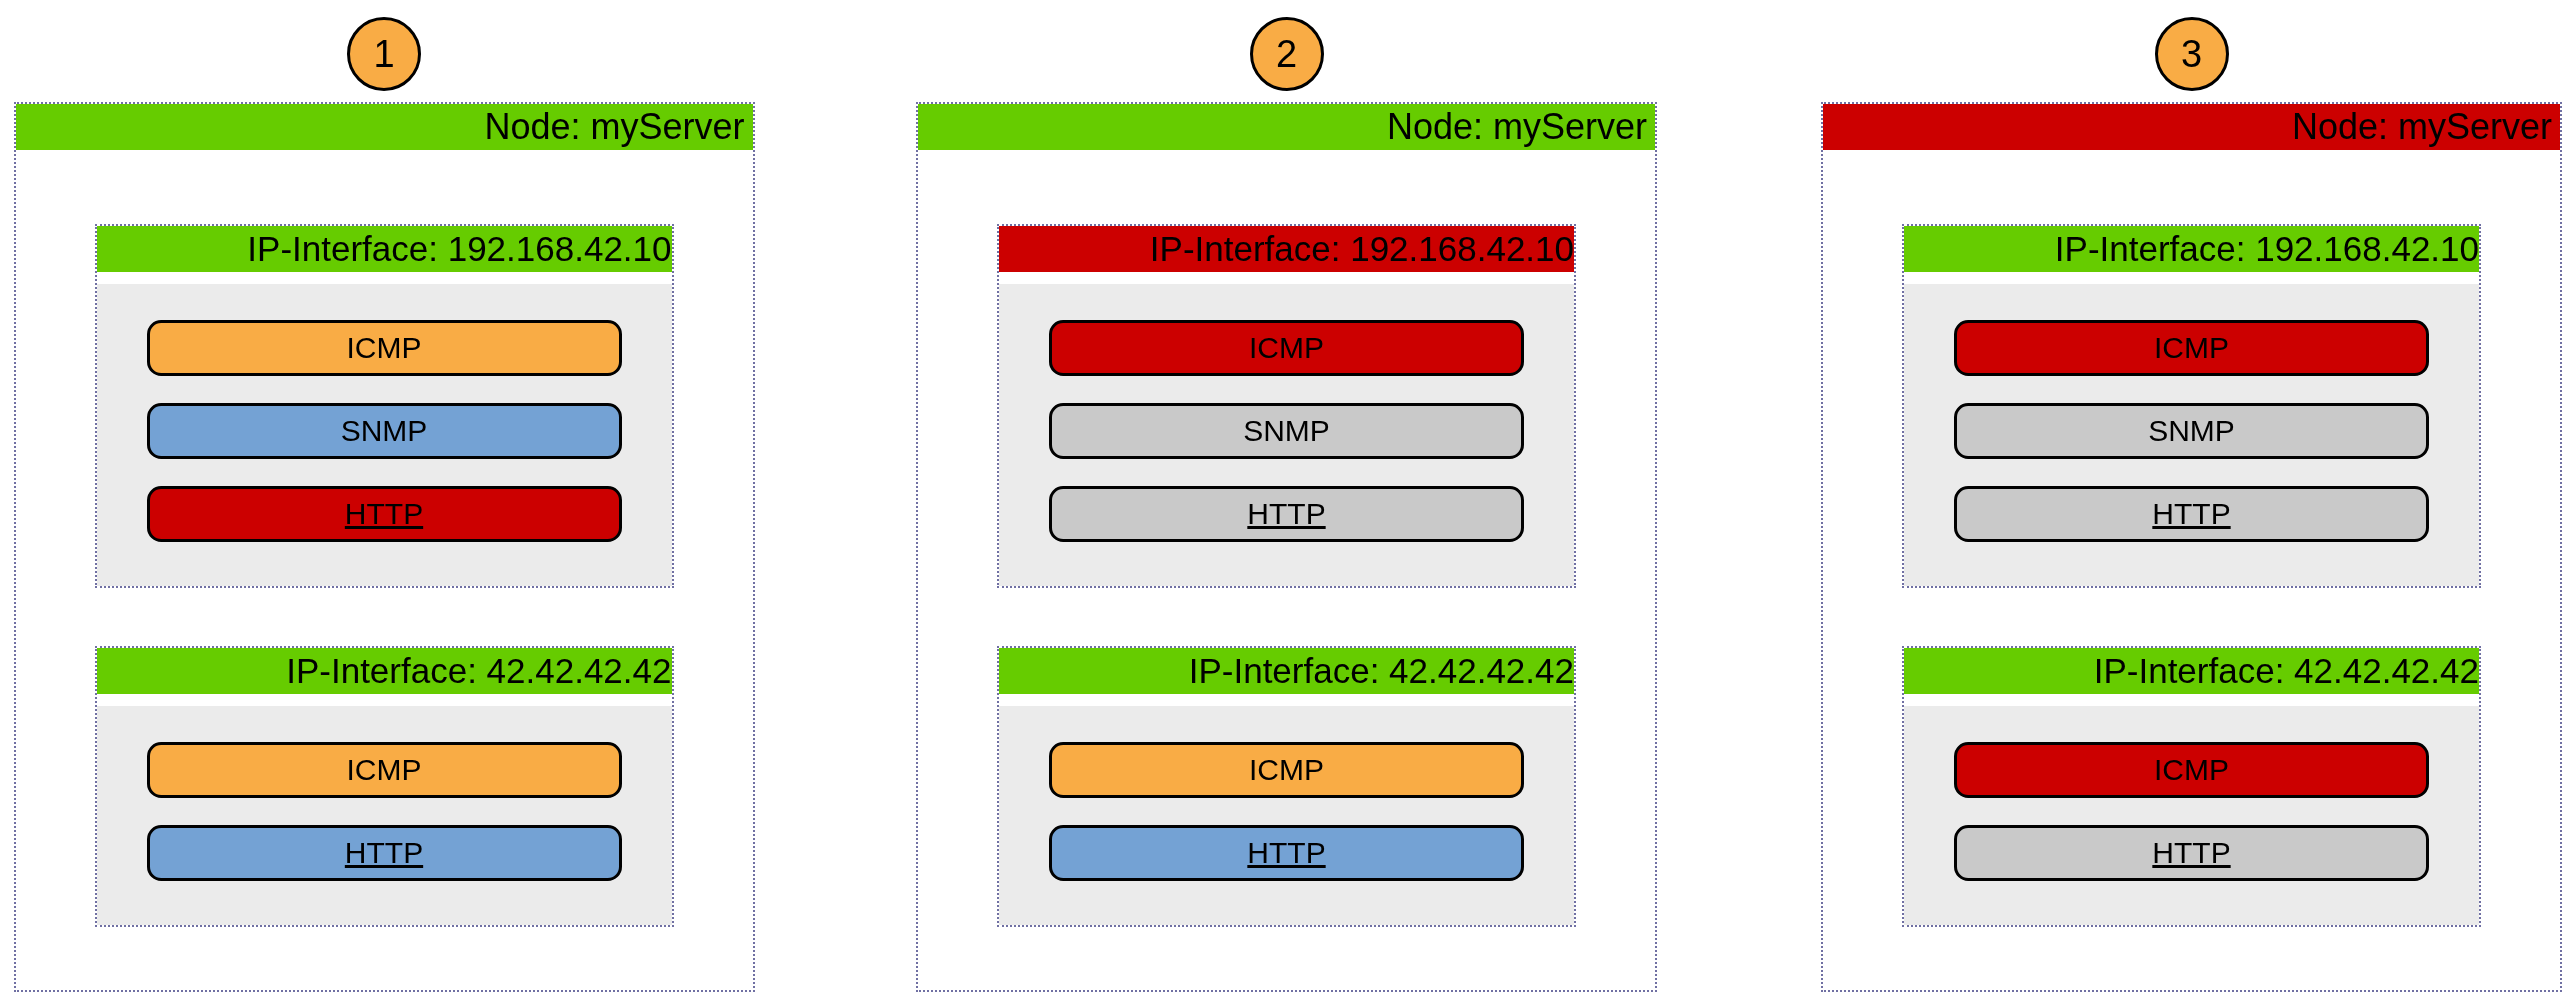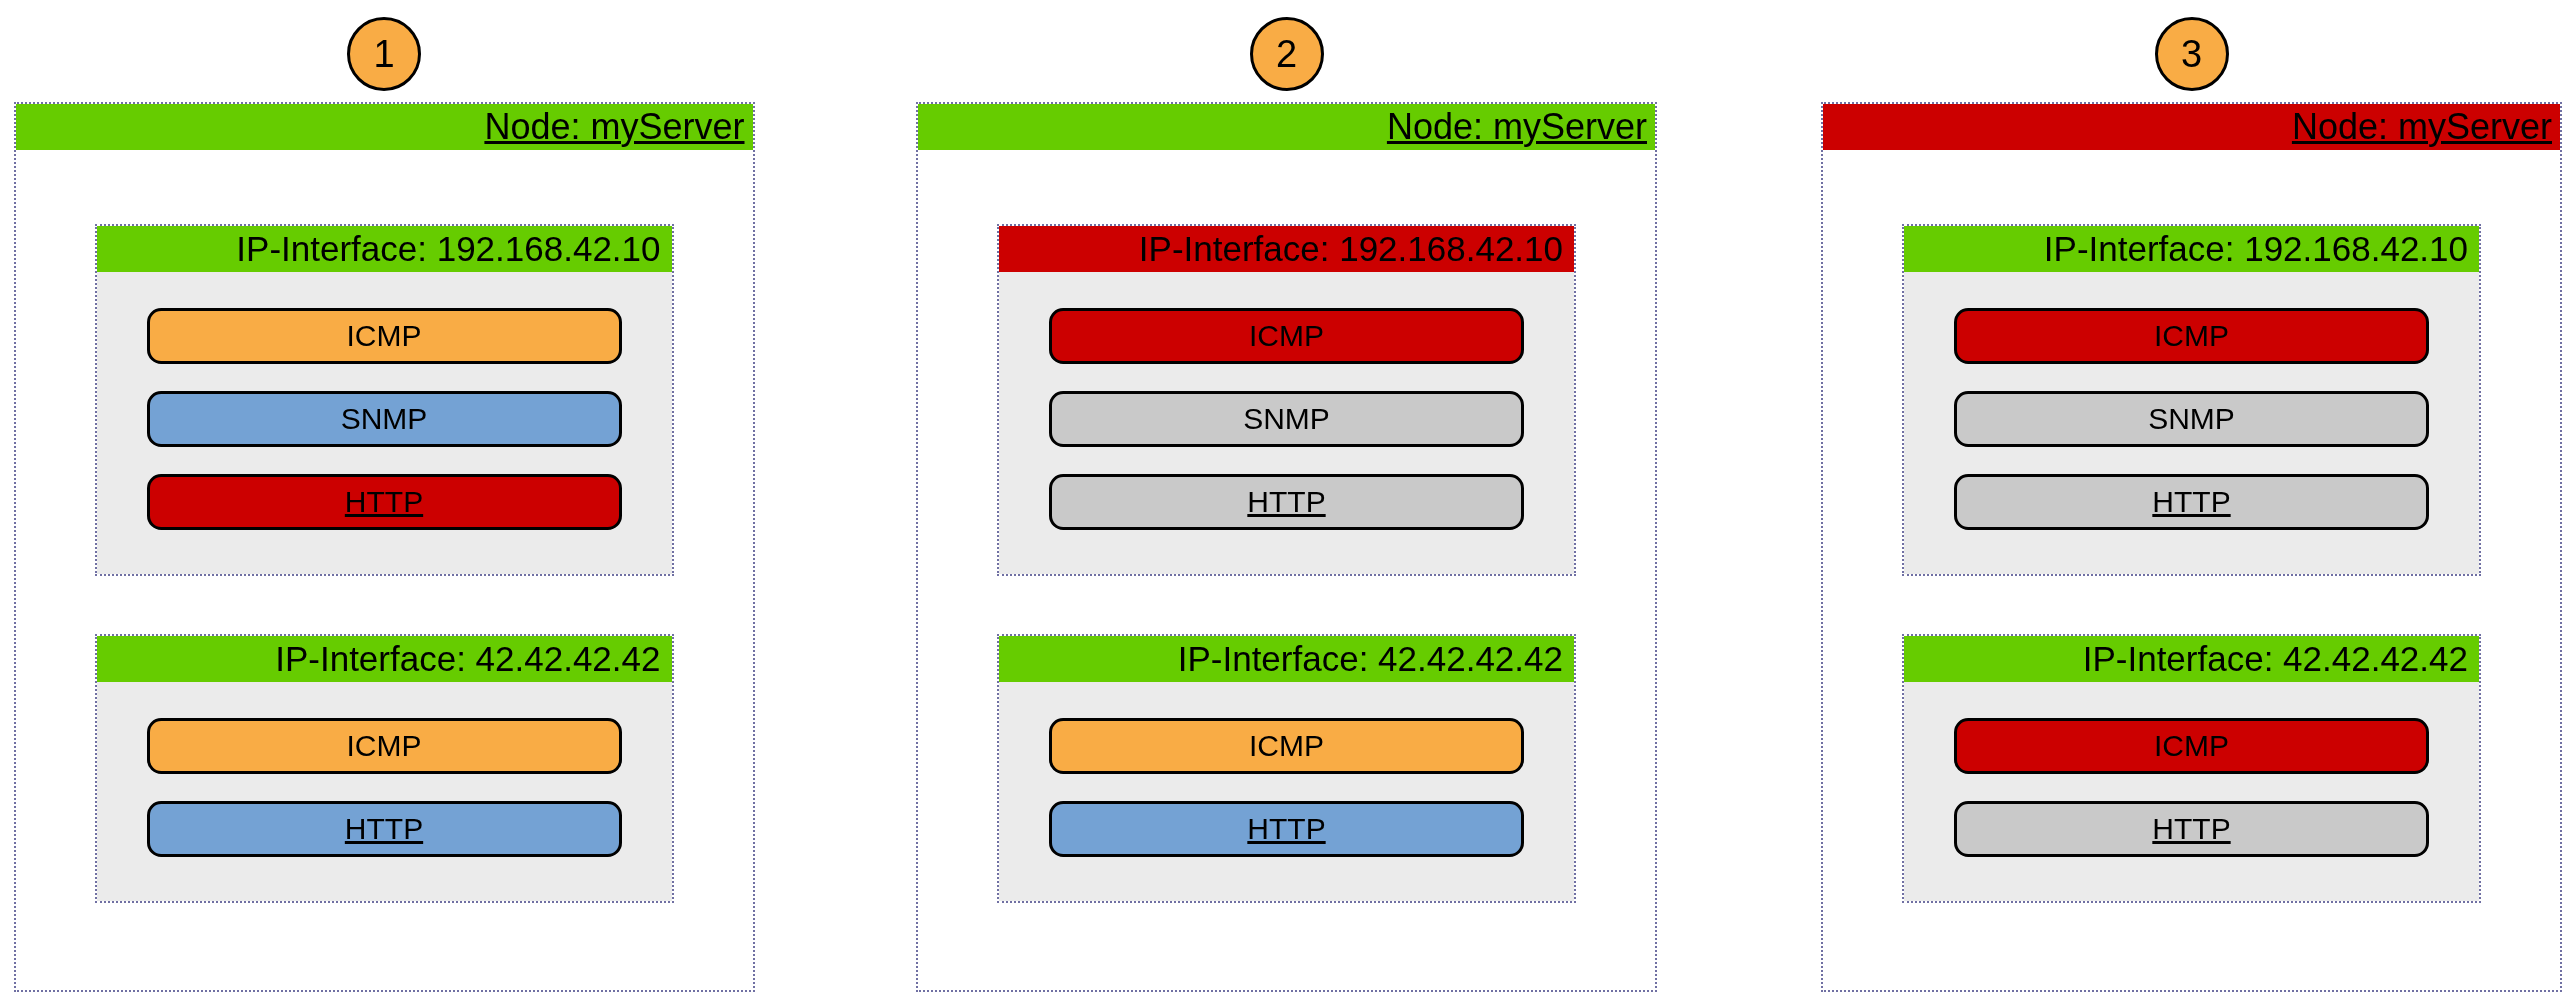--- a/index.html
+++ b/index.html
@@ -33,42 +33,41 @@
     border: 2.4px dotted #7070A3;
     background: #ffffff;
   }
   .node-header {
     height: 46px;
     display: flex; align-items: center; justify-content: flex-end;
     padding-right: 8px;
     font-size: 36px;
     white-space: nowrap;
     overflow: hidden;
-    text-decoration: underline;
   }
 
   .iface {
     box-sizing: border-box;
     width: 579px;
     margin-left: auto; margin-right: auto;
     border: 2.4px dotted #7070A3;
   }
   .iface-first  { margin-top: 74px; }
   .iface-second { margin-top: 58px; }
   .iface-header {
     height: 46px;
     display: flex; align-items: center; justify-content: flex-end;
-    padding-right: 11px;
     font-size: 35px;
     white-space: nowrap;
     overflow: hidden;
   }
   .iface-body {
     background: #EBEBEB;
     padding: 36px 0 44px 0;
+    margin-top: 12px;
   }
 
   .badge {
     box-sizing: border-box;
     width: 475px; height: 56px;
     margin: 0 auto 27px auto;
     border: 3.2px solid #000000;
     border-radius: 14.2px;
     display: flex; align-items: center; justify-content: center;
     font-size: 30px;

